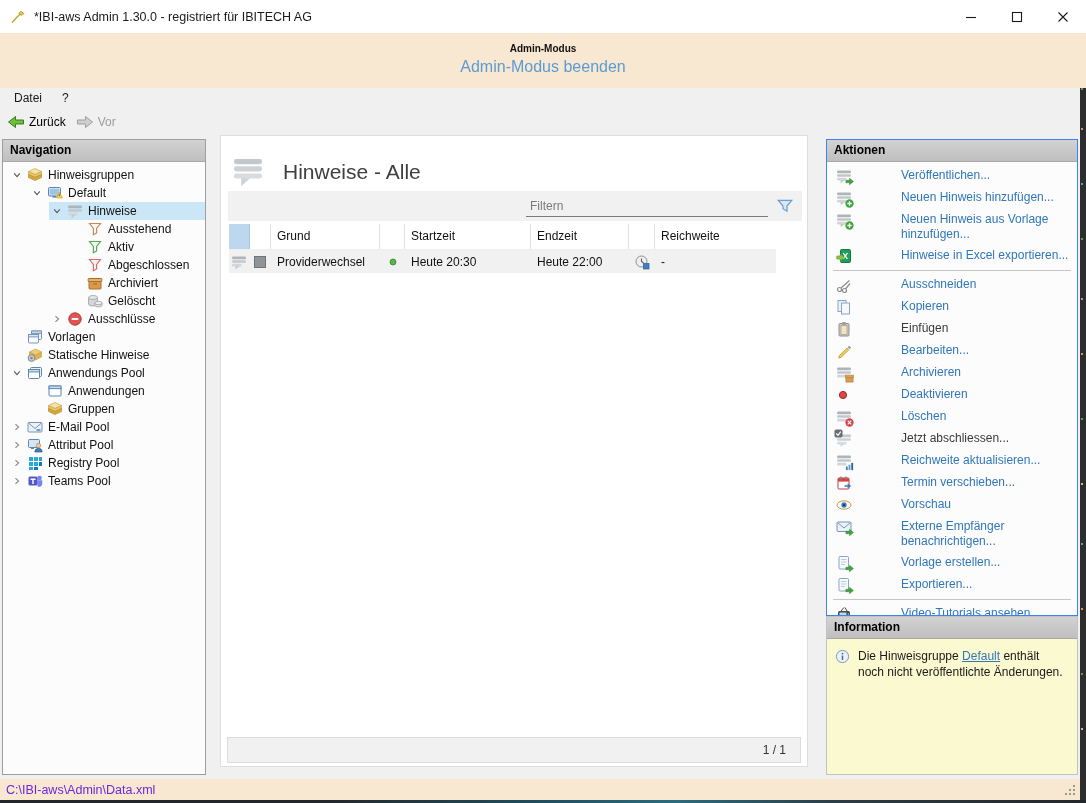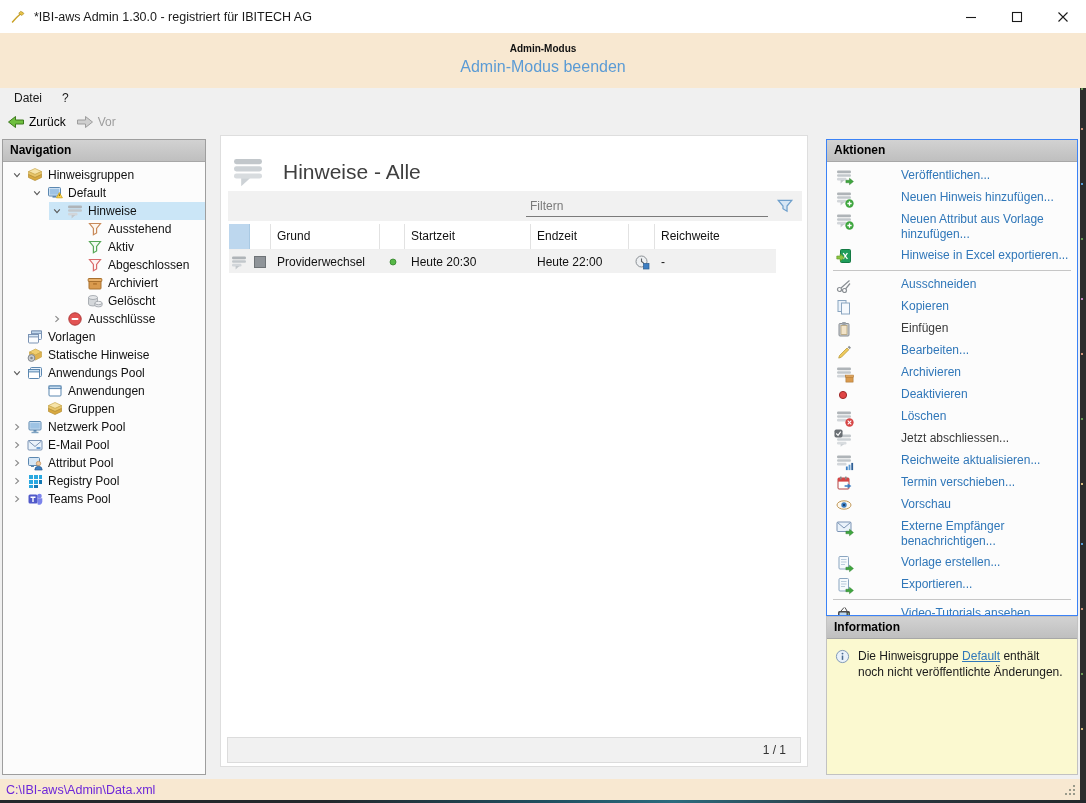--- a/index.html
+++ b/index.html
@@ -345,36 +345,20 @@
         <span class="ico">
             <svg viewBox="0 0 16 16">
               <path d="M8 1.5 L14.5 4.5 8 7.5 1.5 4.5z" fill="#F6E3A8" stroke="#C9A84C" stroke-width="0.7"></path>
               <path d="M1.5 4.5 v3 L8 10.5 14.5 7.5 v-3 L8 7.5z" fill="#E8C56A" stroke="#C9A84C" stroke-width="0.7"></path>
               <path d="M1.5 7.5 v3 L8 13.5 14.5 10.5 v-3 L8 10.5z" fill="#D9A93F" stroke="#B08A2E" stroke-width="0.7"></path>
             </svg>
           </span>
         <span class="lbl">Gruppen</span>
       </div>
 
-      <div class="trow lvl0">
-        <span class="chev">
-            <svg width="10" height="10" viewBox="0 0 16 16">
-              <path d="M5.5 3.5 l5 4.5 -5 4.5" stroke="#8a8a8a" stroke-width="1.8" fill="none"></path>
-            </svg>
-          </span>
-        <span class="ico">
-            <svg viewBox="0 0 16 16">
-              <rect x="2" y="2.5" width="12" height="8.5" rx="1" fill="#D6E6F5" stroke="#5B87B0"></rect>
-              <rect x="3.2" y="3.7" width="9.6" height="6" fill="#9EC3E4"></rect>
-              <rect x="6.5" y="11" width="3" height="1.8" fill="#5B87B0"></rect>
-              <rect x="4.5" y="12.8" width="7" height="1.4" fill="#7FA3C2"></rect>
-            </svg>
-          </span>
-        <span class="lbl">Netzwerk Pool</span>
-      </div>
 
       <div class="trow lvl0">
         <span class="chev">
             <svg width="10" height="10" viewBox="0 0 16 16">
               <path d="M5.5 3.5 l5 4.5 -5 4.5" stroke="#8a8a8a" stroke-width="1.8" fill="none"></path>
             </svg>
           </span>
         <span class="ico">
             <svg viewBox="0 0 16 16">
               <rect x="1" y="3.5" width="14" height="9.5" rx="1" fill="#EAF2FA" stroke="#7A93B4"></rect>
@@ -569,21 +553,21 @@
               <rect x="1" y="9.8" width="9.5" height="2.6" rx="1.2" fill="#D2D6DA"></rect>
               <path d="M4.6 12 L4.6 15.4 L8.4 12z" fill="#C2C7CB"></path>
             </svg>
             <span class="bdg">
               <svg viewBox="0 0 10 10">
                 <circle cx="5" cy="5" r="4.6" fill="#3FA63F"></circle>
                 <path d="M5 2.6 V7.4 M2.6 5 H7.4" stroke="#fff" stroke-width="1.4"></path>
               </svg>
             </span>
           </span>
-        <span class="albl">Neuen Attribut aus Vorlage hinzufügen...</span>
+        <span class="albl">Neuen Hinweis aus Vorlage hinzufügen...</span>
       </div>
 
       <div class="arow">
         <span class="ico">
             <svg viewBox="0 0 16 16">
               <rect x="4.5" y="1.5" width="10" height="13" rx="1" fill="#1F9D5B" stroke="#147A44"></rect>
               <path d="M7.2 5 l4.2 6 M11.4 5 L7.2 11" stroke="#fff" stroke-width="1.3"></path>
               <path d="M0.8 8 h3.4 V5.9 L8.4 9.5 4.2 13.1 V11 H0.8z" fill="#8CC641" stroke="#5E9427" stroke-width="0.6"></path>
             </svg>
           </span>

